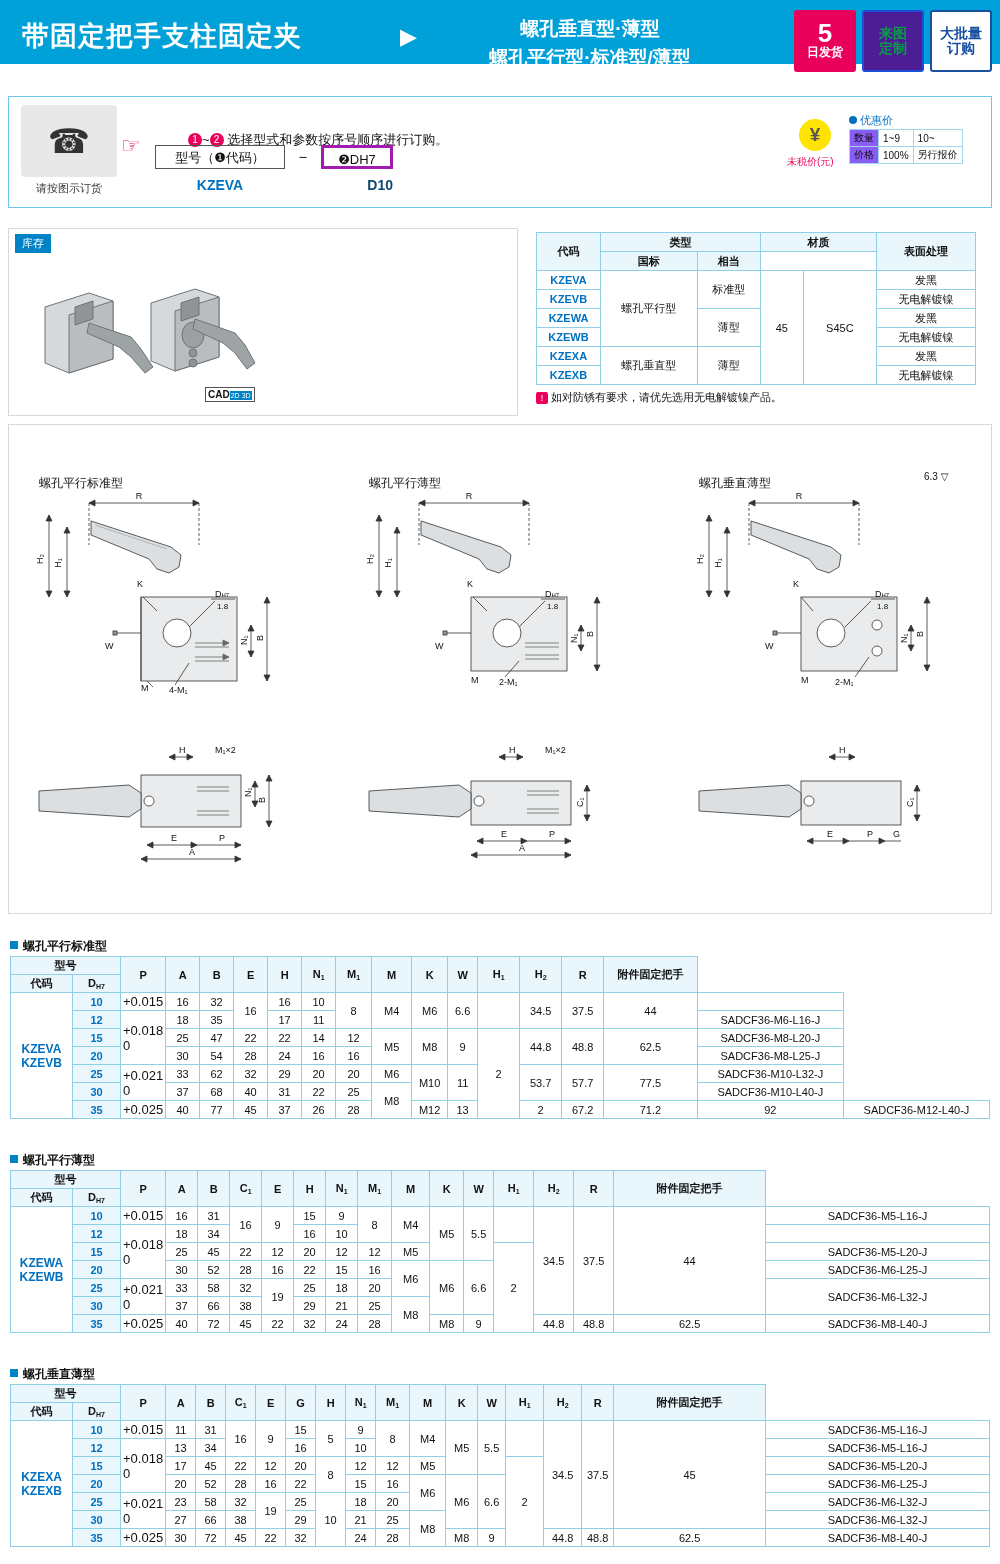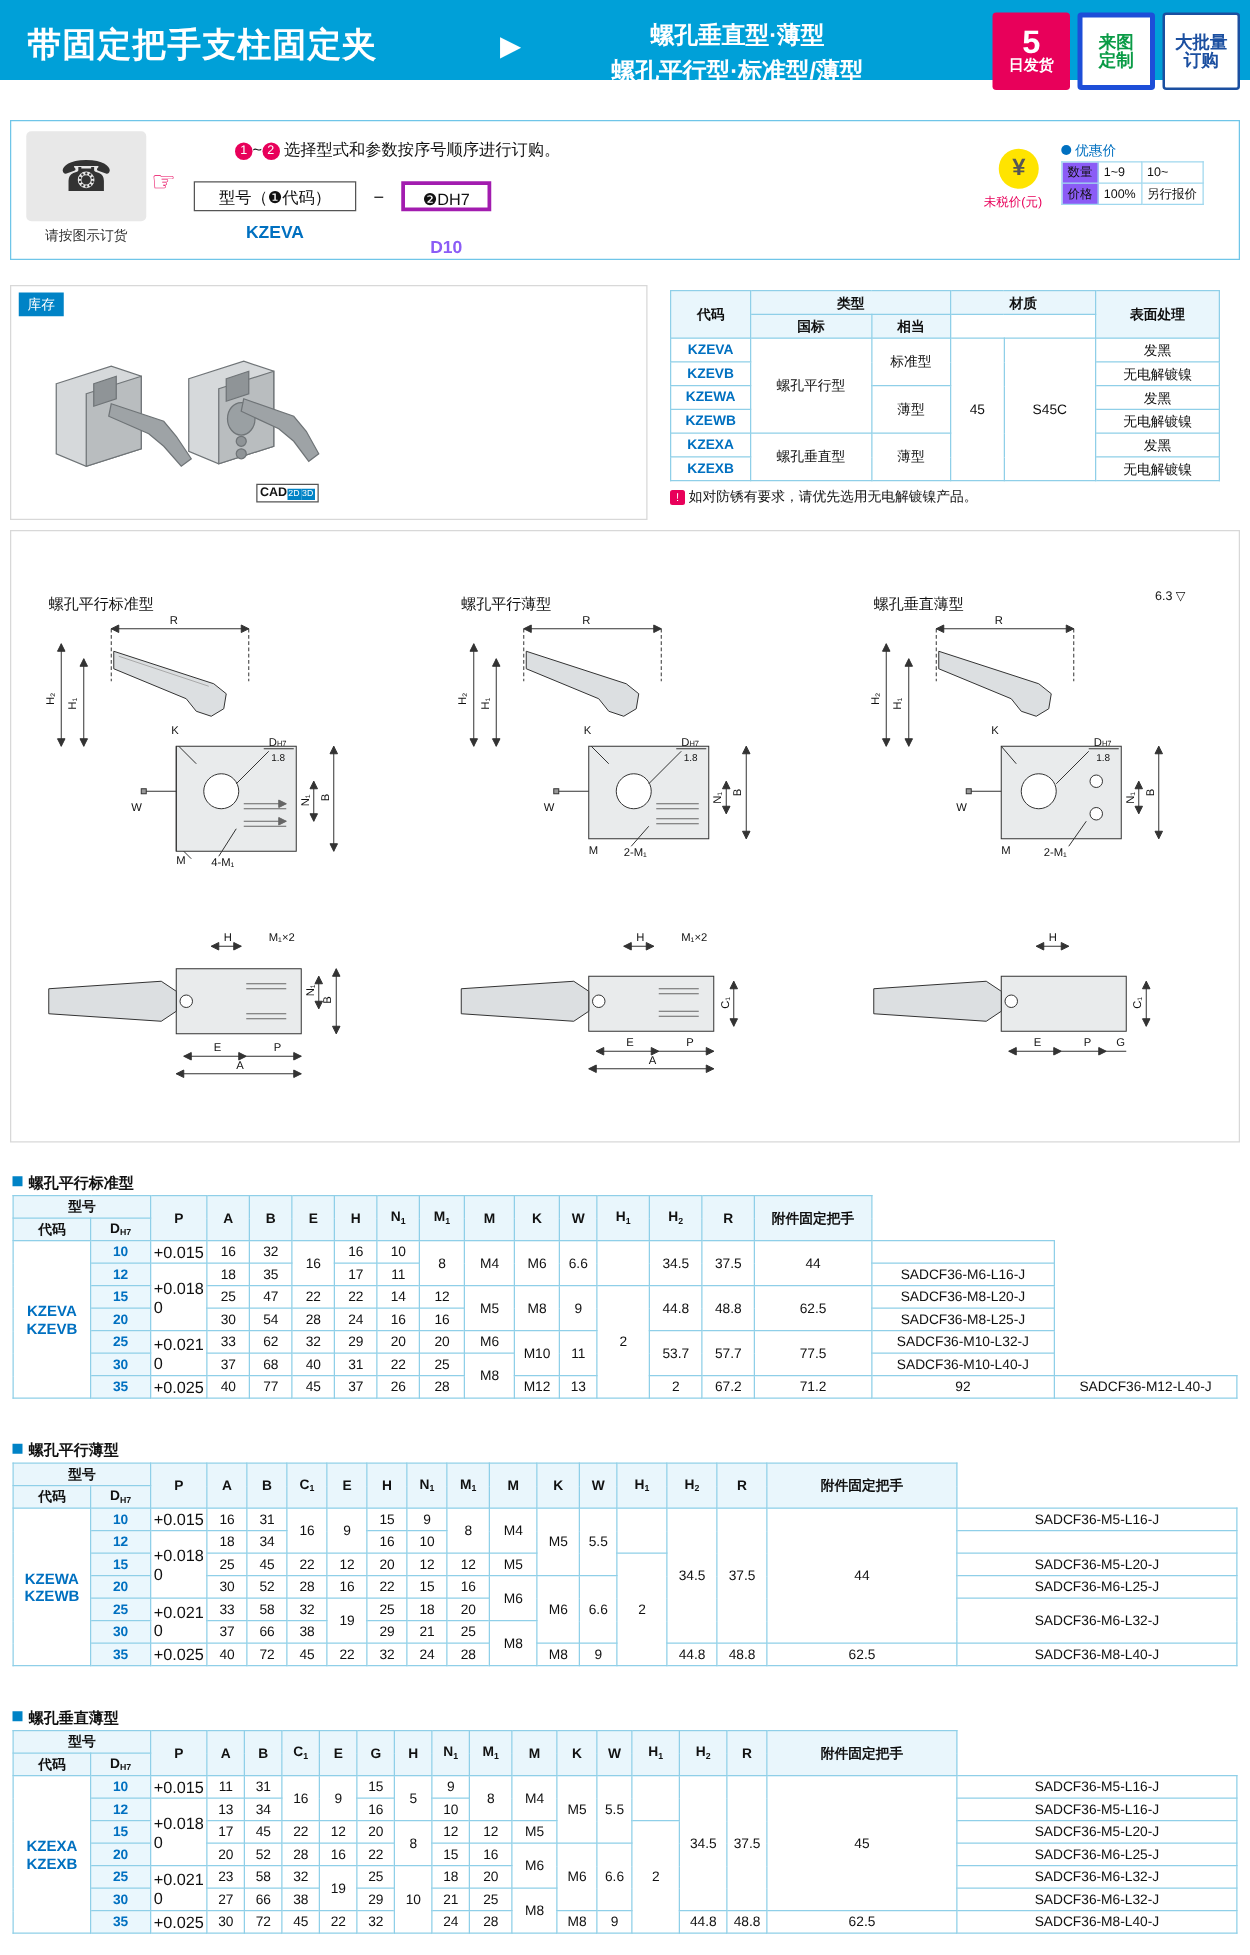--- a/index.html
+++ b/index.html
@@ -13,36 +13,36 @@
   
   .hdr { position:absolute; left:0; top:0; width:1000px; height:64px; background:#00a0d8; }
   .hdr-title { position:absolute; left:22px; top:18px; font-size:27px; font-weight:bold; color:#fff; letter-spacing:1px; }
   .hdr-arrow { position:absolute; left:400px; top:24px; font-size:22px; color:#fff; }
   .hdr-sub { position:absolute; left:425px; top:14px; width:330px; color:#fff; font-size:19px; font-weight:bold; line-height:29px; text-align:center;}
   .badges { position:absolute; right:8px; top:10px; display:flex; gap:6px; }
   .badge { width:62px; height:62px; border-radius:3px; background:#fff; display:flex; align-items:center; justify-content:center; flex-direction:column; }
   .b1 { background:#e8005a; color:#fff; font-weight:bold; }
   .b1 .n { font-size:26px; line-height:22px; }
   .b1 .t { font-size:12px; }
-  .b2 { background:#ffffff; border:4px solid #1d4ed8; color:#0a9b46; font-weight:bold; font-size:14px; line-height:15px; }
+  .b2 { background:#4c1d95; border:2px solid #1d4ed8; color:#0a9b46; font-weight:bold; font-size:14px; line-height:15px; }
   .b3 { background:#fff; border:2px solid #1b4fa0; color:#1b4fa0; font-weight:bold; font-size:14px; line-height:15px; }
   .badge span { display:block; text-align:center; }
 
   
   .orderbox { position:absolute; left:8px; top:96px; width:984px; height:112px; border:1px solid #6fc5e8; background:#fff; }
   .tel-ico { position:absolute; left:12px; top:8px; width:96px; height:72px; background:#e8e8e8; border-radius:4px; display:flex; align-items:center; justify-content:center; font-size:34px; color:#333;}
   .tel-cap { position:absolute; left:6px; top:84px; width:108px; text-align:center; font-size:11px; color:#333; }
   .hand { position:absolute; left:112px; top:36px; font-size:22px; color:#e8005a; }
-  .ordline { position:absolute; left:140px; top:14px; font-size:13px; color:#111;padding-left:39px; }
+  .ordline { position:absolute; left:140px; top:34px; font-size:13px; color:#111;padding-left:39px; }
   .num-circ { display:inline-block; width:14px; height:14px; border-radius:50%; background:#e8005a; color:#fff; text-align:center; line-height:14px; font-size:10px; vertical-align:1px;}
   .model-box { position:absolute; left:146px; top:48px; width:130px; height:24px; border:1px solid #555; text-align:center; line-height:23px; font-size:13px; }
   .dash { position:absolute; left:286px; top:50px; font-size:16px; }
   .dh-box { position:absolute; left:312px; top:48px; width:72px; height:24px; border:3px solid #a21caf; text-align:center; line-height:23px; font-size:13px; }
   .code1 { position:absolute; left:146px; top:80px; width:130px; text-align:center; color:#0070c0; font-weight:bold; font-size:14px; }
-  .code2 { position:absolute; left:312px; top:92px; width:72px; text-align:center; color:#8b5cf6; font-weight:bold; font-size:14px; }
+  .code2 { position:absolute; left:312px; top:80px; width:72px; text-align:right; color:#0c4a6e; font-weight:bold; font-size:14px; }
   .yen { position:absolute; left:790px; top:22px; width:32px; height:32px; border-radius:50%; background:#ffe400; color:#555; font-size:19px; text-align:center; line-height:32px; font-weight:bold; }
   .yen-cap { position:absolute; left:778px; top:58px; font-size:10px; color:#e8005a; }
   .price-lbl { position:absolute; left:840px; top:16px; font-size:11px; color:#0070c0; }
   .dot-blue { display:inline-block; width:8px; height:8px; border-radius:50%; background:#0070c0; margin-right:3px; }
   .ptab { position:absolute; left:840px; top:32px; border-collapse:collapse; font-size:10px; }
   .ptab td { border:1px solid #9fd7ee; padding:1px 4px; height:17px; }
   .ptab .hd { background:#8b5cf6; }
 
   
   .prodpanel { position:absolute; left:8px; top:228px; width:510px; height:188px; border:1px solid #d8d8d8; background:#fff; }

